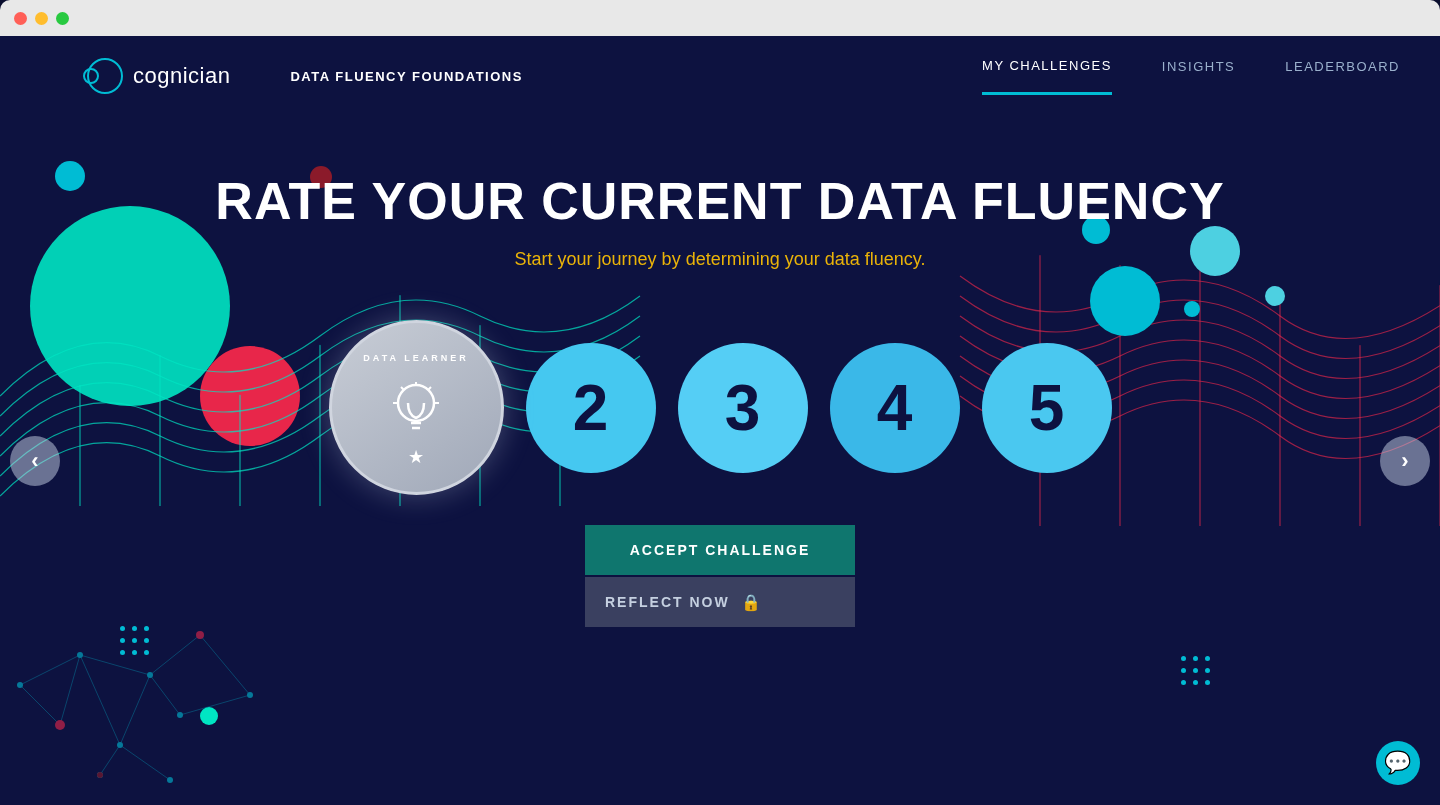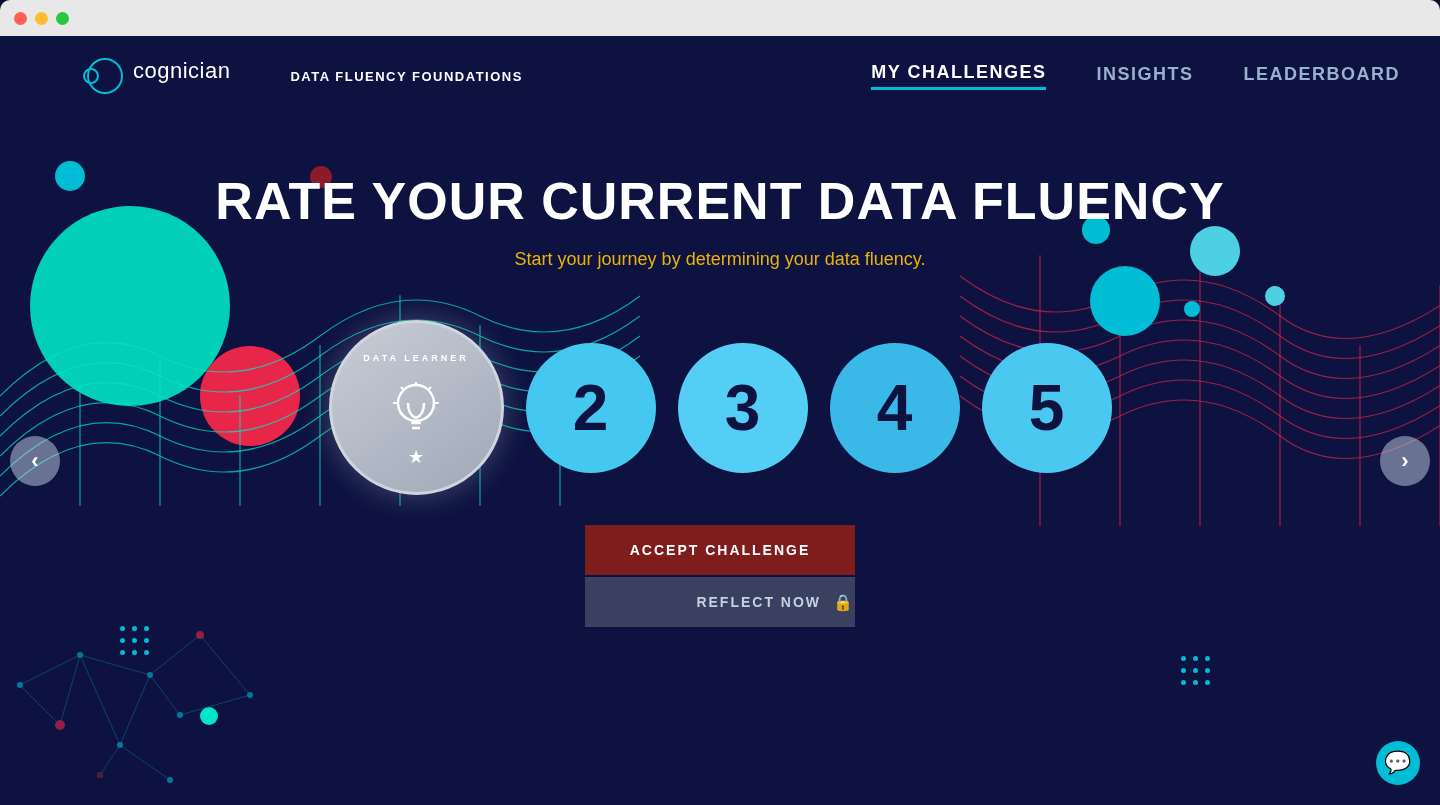--- a/index.html
+++ b/index.html
@@ -35,20 +35,21 @@
       height: 80px;
       background: #0d1240;
       display: flex;
       align-items: center;
       padding: 0 40px;
       position: relative;
       z-index: 10;
     }
     .logo-area {
       display: flex;
+      align-items: center;
       gap: 10px;
       padding-left: 47px;
     }
     .logo-icon {
       width: 36px; height: 36px;
       border: 2.5px solid #00bcd4;
       border-radius: 50%;
       position: relative;
       display: flex; align-items: center; justify-content: center;
     }
@@ -74,27 +75,27 @@
       letter-spacing: 1.5px;
       text-transform: uppercase;
     }
     .nav-right {
       margin-left: auto;
       display: flex;
       align-items: center;
       gap: 50px;
     }
     .nav-link {
-      font-size: 18px;
-      font-weight: 700;
+      font-size: 13px;
+      font-weight: 400;
       letter-spacing: 1.5px;
       text-transform: uppercase;
       color: #9ab0cc;
       cursor: pointer;
-      padding-bottom: 4px;
+      padding-bottom: 19px;
     }
     .nav-link.active {
       color: #ffffff;
       border-bottom: 3px solid #00bcd4;
     }
 
     
     .main-content {
       position: relative;
       height: calc(805px - 36px - 80px);
@@ -327,21 +328,21 @@
       display: flex;
       flex-direction: column;
       align-items: center;
       gap: 2px;
       margin-top: 30px;
       position: relative;
       z-index: 2;
     }
     .btn-accept {
       width: 270px; height: 50px;
-      background: #7f1d1d;
+      background: #0f766e;
       color: #fff;
       font-size: 14px;
       font-weight: 700;
       letter-spacing: 2px;
       text-transform: uppercase;
       border: none;
       cursor: pointer;
       display: flex;
       align-items: center;
       justify-content: center;
@@ -351,22 +352,23 @@
       background: #3a4060;
       color: #c5d0e0;
       font-size: 14px;
       font-weight: 700;
       letter-spacing: 2px;
       text-transform: uppercase;
       border: none;
       cursor: pointer;
       display: flex;
       align-items: center;
-      justify-content: flex-end;
+      justify-content: flex-start;
       gap: 12px;
+      padding-left: 20px;
     }
     .lock-icon {
       font-size: 16px;
     }
 
     
     .side-arrow {
       position: absolute;
       top: 50%;
       transform: translateY(-50%);

